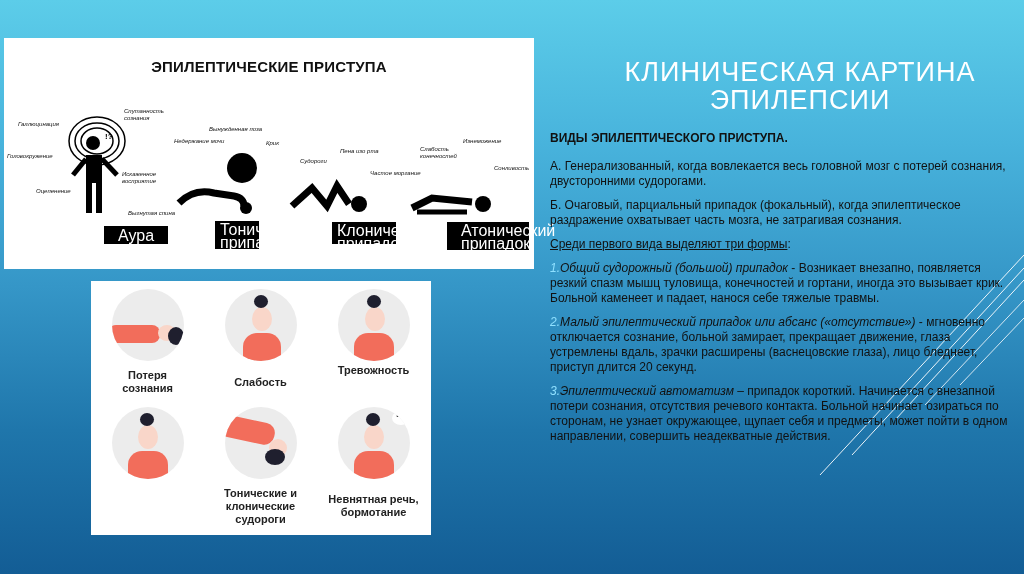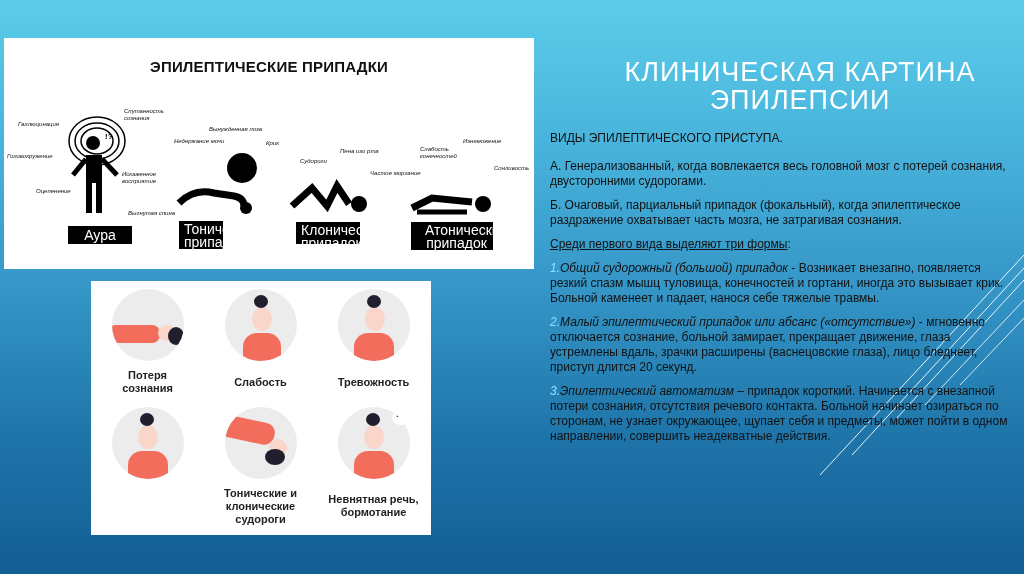--- a/index.html
+++ b/index.html
@@ -3,49 +3,49 @@
 <meta charset="utf-8">
 <style>
   html,body{margin:0;padding:0;}
   body{width:1024px;height:574px;overflow:hidden;position:relative;
     background:linear-gradient(180deg,#5ccde9 0%,#48b3dc 25%,#3596c7 50%,#1f76ab 75%,#135d95 100%);
     font-family:"Liberation Sans",sans-serif;}
   .slide{position:absolute;inset:0;}
   .panel-top{position:absolute;left:4px;top:38px;width:530px;height:231px;background:#fff;}
   .panel-bottom{position:absolute;left:91px;top:281px;width:340px;height:254px;background:#fff;}
   .diag-title{position:absolute;left:0;top:20px;width:100%;text-align:center;font-weight:bold;font-size:15px;color:#111;letter-spacing:0.2px;}
-  .diag-label-box{position:absolute;background:#000;color:#fff;font-size:14px;line-height:13px;padding:2px 5px;box-sizing:border-box;}
+  .diag-label-box{position:absolute;background:#000;color:#fff;font-size:16px;line-height:13px;padding:2px 5px;box-sizing:border-box;margin-left:36px;}
   .annot{position:absolute;font-size:6px;font-style:italic;color:#111;line-height:7px;white-space:nowrap;}
   .sym-cell{position:absolute;width:113px;text-align:center;}
   .sym-circle{width:72px;height:72px;border-radius:50%;background:#ececec;margin:0 auto;position:relative;overflow:hidden;}
   .sym-label{font-weight:bold;font-size:11px;color:#222;line-height:13px;margin-top:8px;}
   .title{position:absolute;left:600px;top:58px;width:400px;text-align:center;color:#fff;font-size:27px;line-height:28px;letter-spacing:1px;font-weight:normal;}
   .content{position:absolute;left:550px;top:131px;width:460px;color:#111;font-size:12px;line-height:15px;}
   .content p{margin:0 0 9px 0;}
-  .heading{font-weight:normal;font-size:12px;margin-bottom:13px!important;}
+  .heading{font-weight:bold;font-size:12px;margin-bottom:13px!important;}
   .num{color:#8fe0ff;font-style:italic;}
   .em{font-style:italic;}
   .u{text-decoration:underline;}
   svg{display:block;}
 </style>
 </head>
 <body>
 
 <div class="slide">
 
   <svg style="position:absolute;left:0;top:0;" width="1024" height="574">
     <line x1="1024" y1="255" x2="820" y2="475" stroke="#fff" stroke-width="1" opacity="0.9"></line>
     <line x1="1024" y1="268" x2="852" y2="455" stroke="#fff" stroke-width="1" opacity="0.9"></line>
     <line x1="1024" y1="280" x2="895" y2="420" stroke="#fff" stroke-width="1" opacity="0.9"></line>
     <line x1="1024" y1="300" x2="925" y2="405" stroke="#fff" stroke-width="1" opacity="0.8"></line>
     <line x1="1024" y1="318" x2="960" y2="385" stroke="#fff" stroke-width="1" opacity="0.8"></line>
   </svg>
 
   <div class="panel-top">
-    <div class="diag-title">ЭПИЛЕПТИЧЕСКИЕ ПРИПАДКИ</div>
+    <div class="diag-title">ЭПИЛЕПТИЧЕСКИЕ ПРИСТУПА</div>
 
     <svg style="position:absolute;left:55px;top:65px;" width="80" height="120">
       <ellipse cx="38" cy="38" rx="28" ry="24" fill="none" stroke="#000" stroke-width="1.5"></ellipse>
       <ellipse cx="38" cy="38" rx="22" ry="18" fill="none" stroke="#000" stroke-width="1.5"></ellipse>
       <ellipse cx="38" cy="38" rx="16" ry="13" fill="none" stroke="#000" stroke-width="1.5"></ellipse>
       <circle cx="34" cy="40" r="7" fill="#000"></circle>
       <text x="46" y="36" font-size="8" font-weight="bold" fill="#000">!?</text>
       <rect x="27" y="52" width="16" height="28" fill="#000"></rect>
       <line x1="27" y1="56" x2="14" y2="72" stroke="#000" stroke-width="5"></line>
       <line x1="43" y1="56" x2="58" y2="72" stroke="#000" stroke-width="5"></line>
@@ -118,21 +118,21 @@
         <div>Потеря</div>
         <div>сознания</div>
       </div>
     </div>
     <div class="sym-cell" style="left:226px;top:8px;">
       <div class="sym-circle">
         <div style="position:absolute;left:16px;top:44px;width:40px;height:32px;background:#f26d5b;border-radius:14px 14px 0 0;"></div>
         <div style="position:absolute;left:27px;top:18px;width:20px;height:24px;background:#f9d6c9;border-radius:50%;"></div>
         <div style="position:absolute;left:29px;top:6px;width:14px;height:13px;background:#1f1f2e;border-radius:50%;"></div>
       </div>
-      <div class="sym-label" style="margin-top:15px;">Тревожность</div>
+      <div class="sym-label" style="margin-top:3px;">Тревожность</div>
     </div>
 
     <div class="sym-cell" style="left:0;top:126px;">
       <div class="sym-circle">
         <div style="position:absolute;left:16px;top:44px;width:40px;height:32px;background:#f26d5b;border-radius:14px 14px 0 0;"></div>
         <div style="position:absolute;left:26px;top:18px;width:20px;height:24px;background:#f9d6c9;border-radius:50%;"></div>
         <div style="position:absolute;left:28px;top:6px;width:14px;height:13px;background:#1f1f2e;border-radius:50%;"></div>
       </div>
     </div>
     <div class="sym-cell" style="left:113px;top:126px;">

